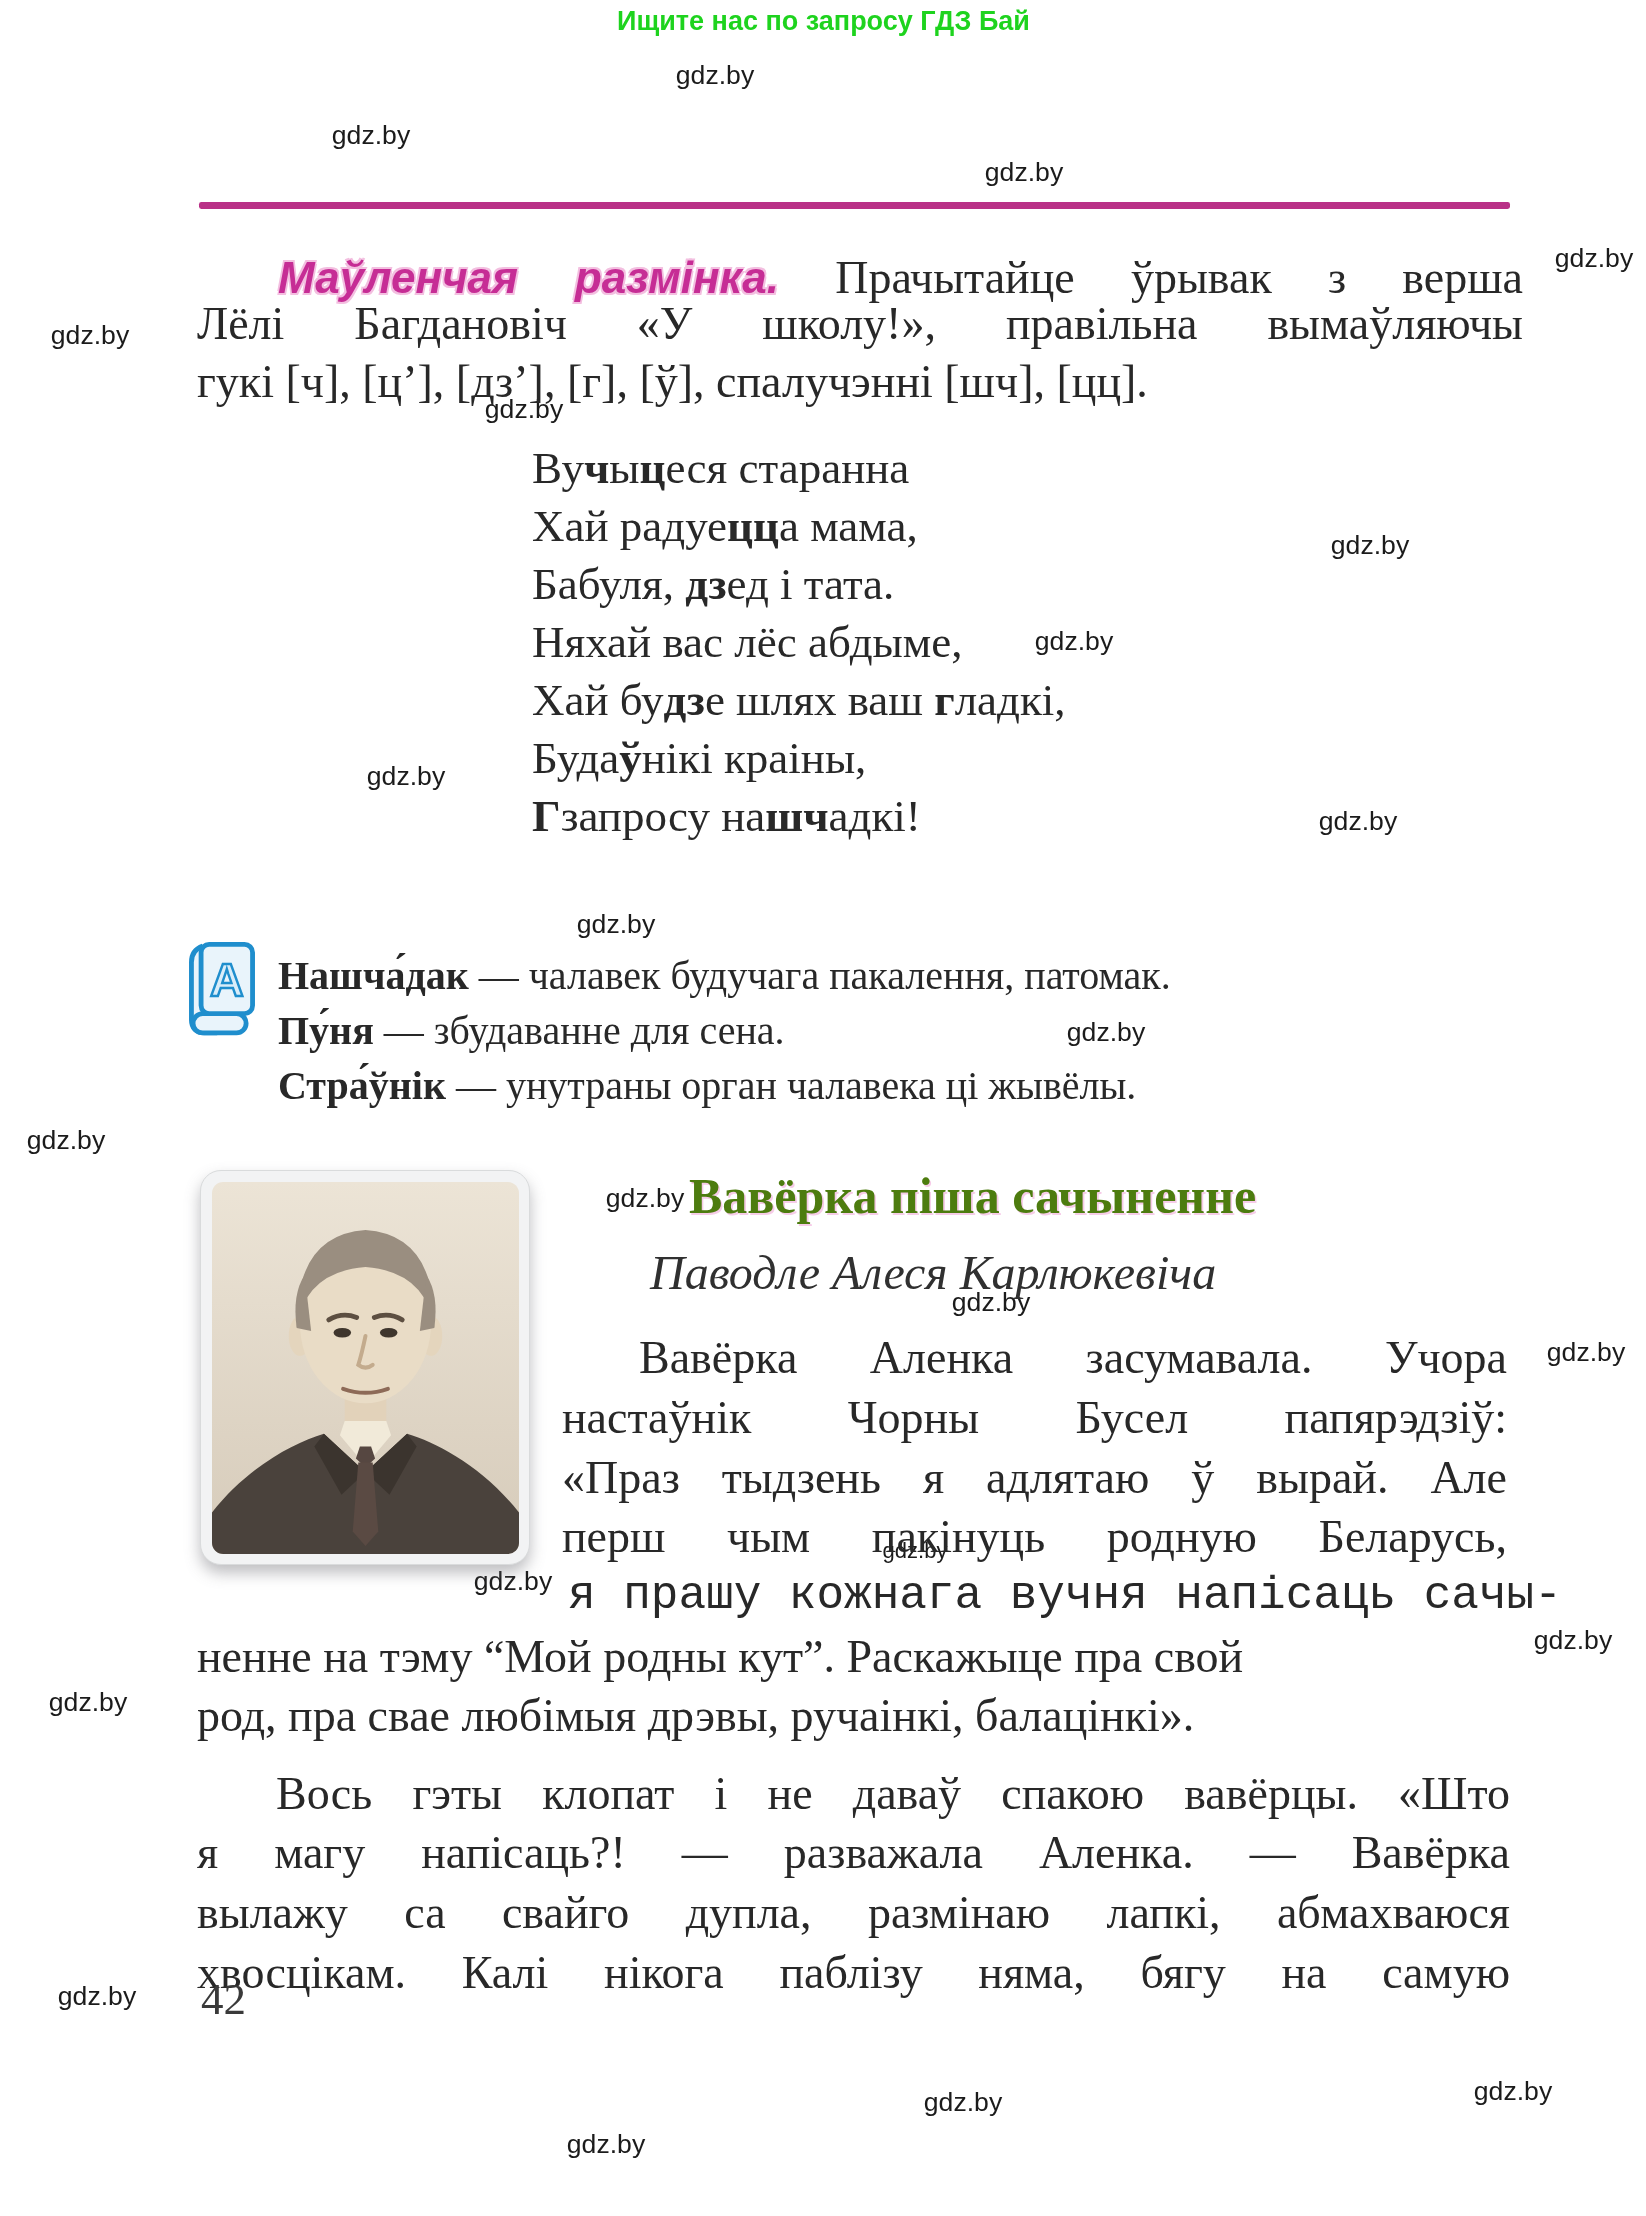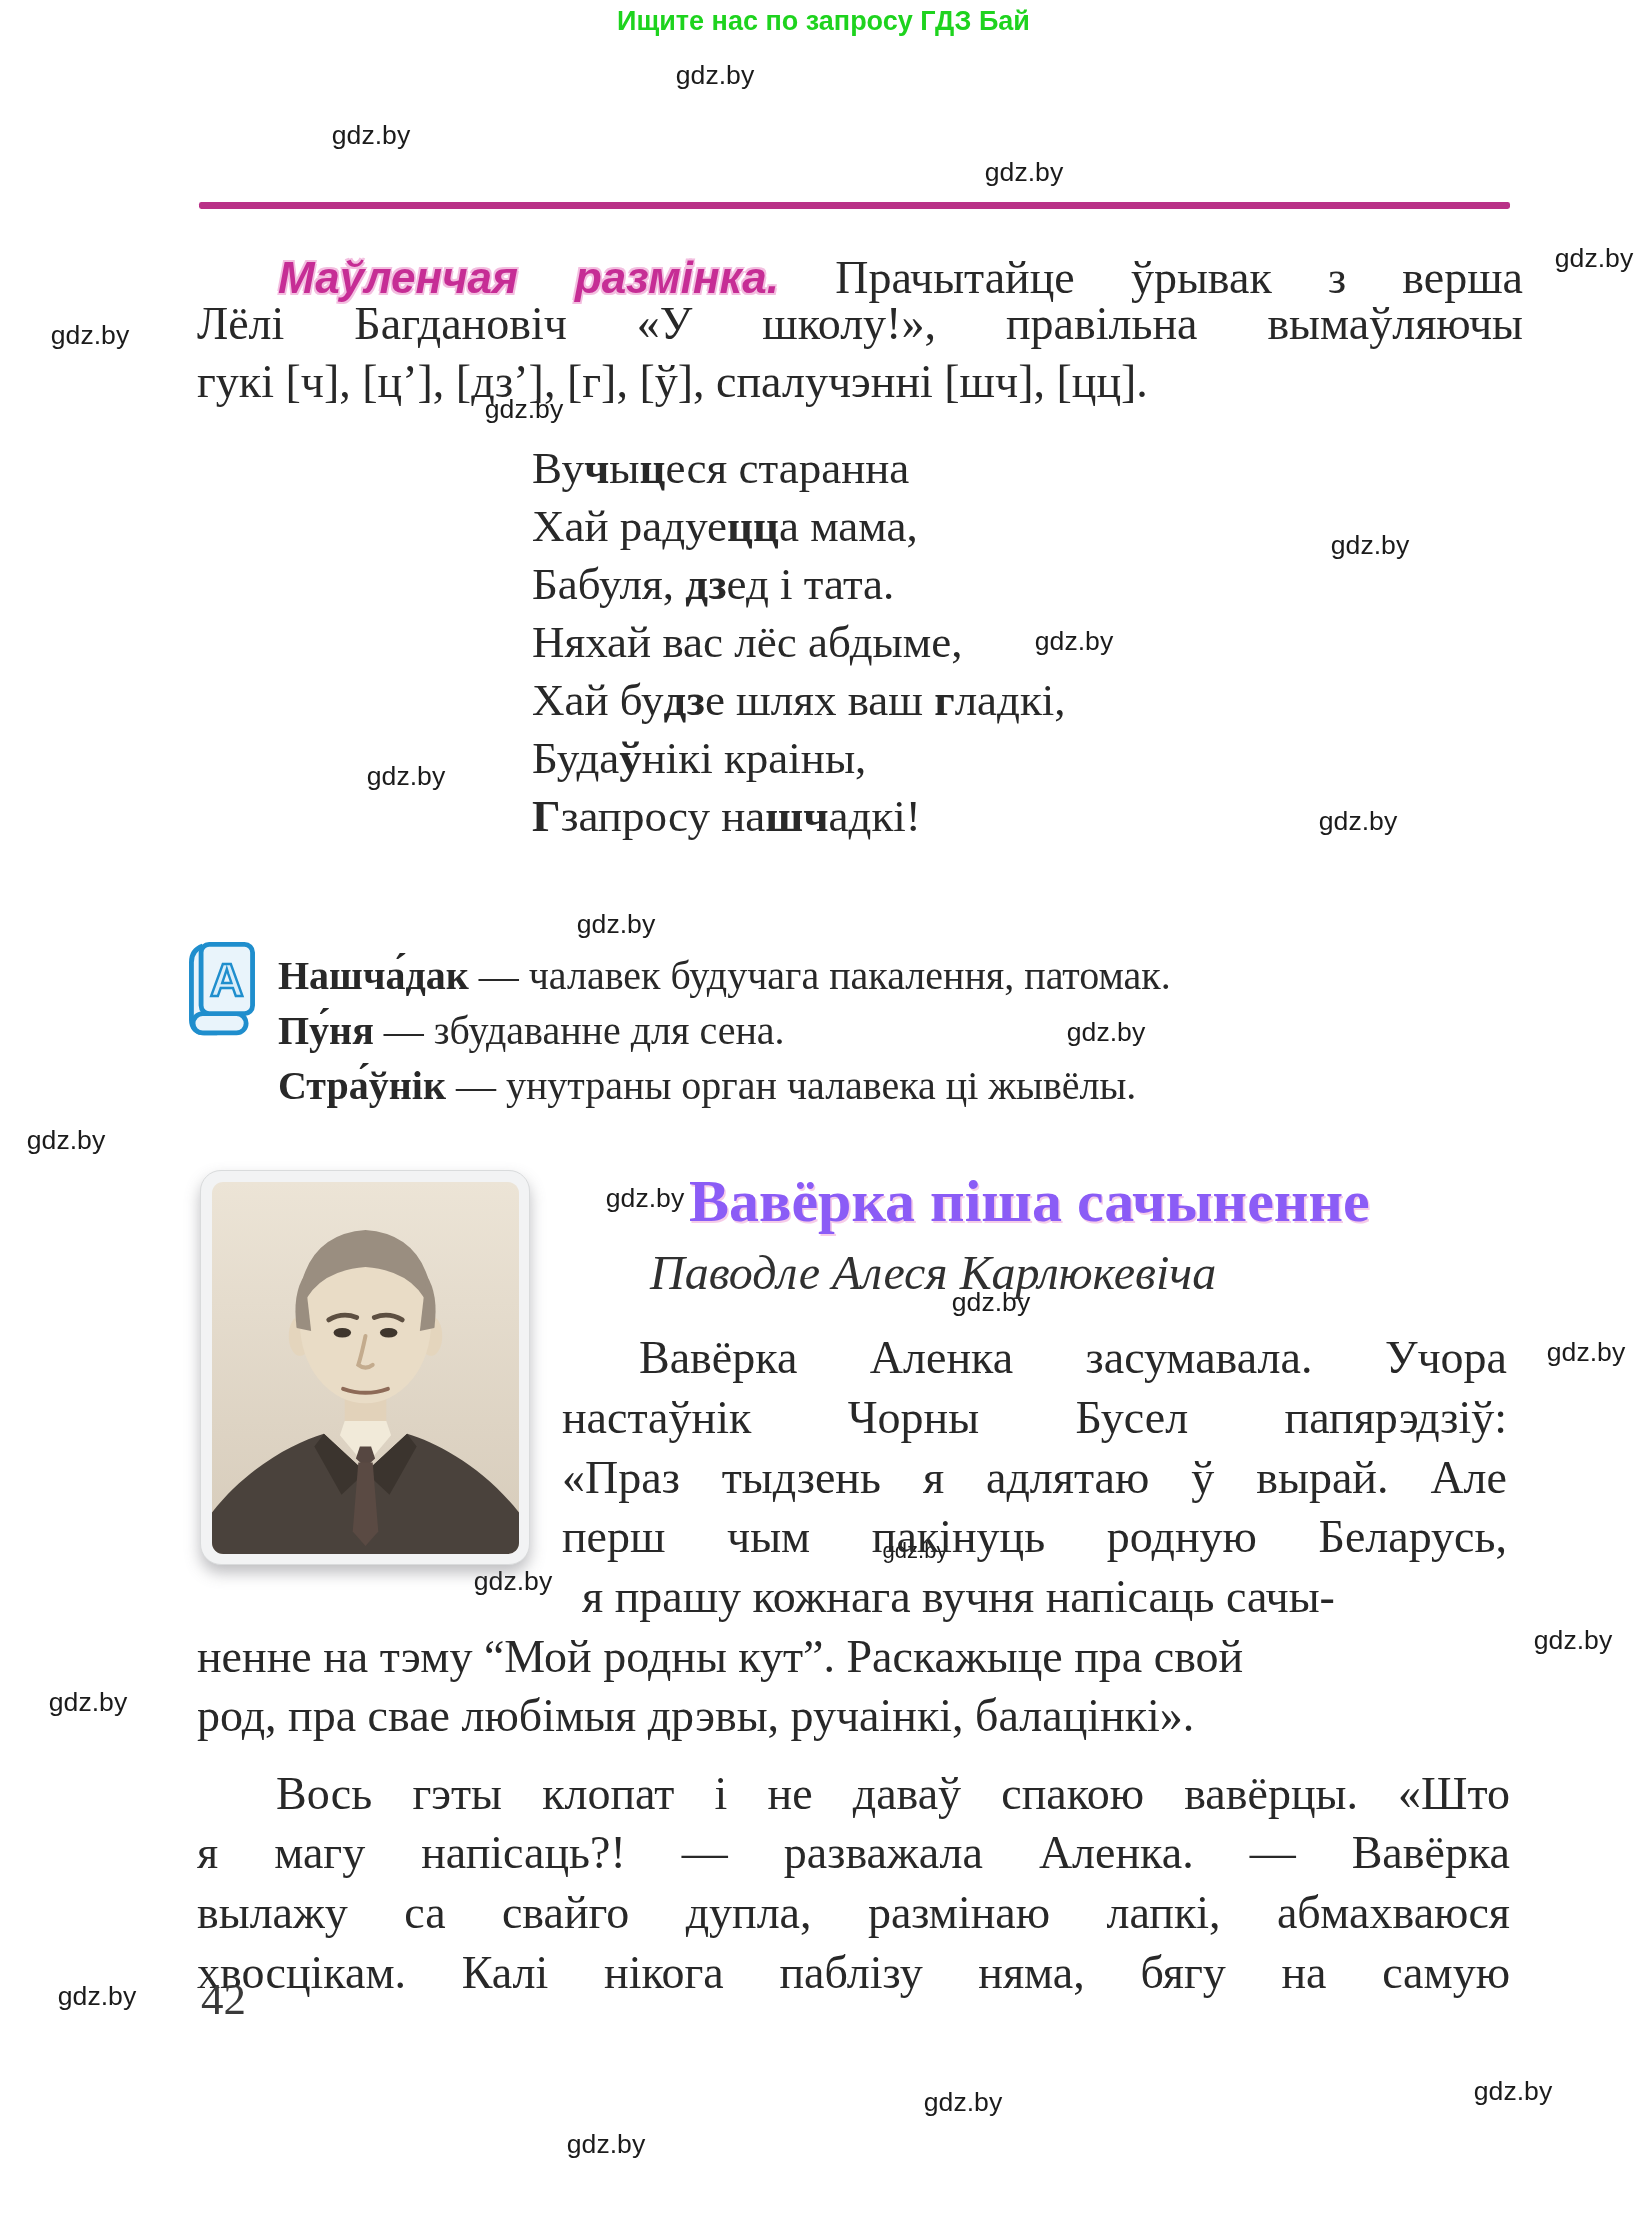--- a/index.html
+++ b/index.html
@@ -33,29 +33,29 @@
 
   .dict-icon{position:absolute;left:185px;top:941px;}
   .dict{position:absolute;left:278px;top:948px;}
   .dict-line{font-size:40px;line-height:55px;color:#282828;}
 
   .photo-frame{position:absolute;left:200px;top:1170px;width:330px;height:395px;box-sizing:border-box;
       padding:10.5px;background:#f2f3f4;border:0.8px solid #d9dbdc;border-radius:21px;
       box-shadow:0 8px 14.5px rgba(110,110,118,.45);}
   .photo-frame svg{display:block;width:100%;height:100%;border-radius:11.3px;}
 
-  .story-title{position:absolute;left:689px;top:1167px;font-size:60px;font-weight:bold;color:#8b5cf6;
+  .story-title{position:absolute;left:689px;top:1167px;font-size:50px;font-weight:bold;color:#4d7c0f;
       white-space:nowrap;text-shadow:1.6px 1.6px 0 #f6cce8;}
   .story-byline{position:absolute;left:650px;top:1245px;font-size:48px;font-style:italic;color:#303030;white-space:nowrap;}
 
   .p1l1{left:639px;top:1331px;width:868px;}
   .p1l2{left:562px;top:1391px;width:945px;}
   .p1l3{left:562px;top:1451px;width:945px;}
   .p1l4{left:562px;top:1510px;width:945px;}
-  .p1l5{left:582px;top:1570px;}
+  .p1l5{left:568px;top:1570px;font-family:Liberation Mono, monospace;}
   .p1l6{left:197px;top:1630px;}
   .p1l7{left:197px;top:1689px;}
   .p2l1{left:276px;top:1767px;width:1234px;}
   .p2l2{left:197px;top:1826px;width:1313px;}
   .p2l3{left:197px;top:1886px;width:1313px;}
   .p2l4{left:197px;top:1946px;width:1313px;}
 
   .page-number{position:absolute;left:201px;top:1973px;font-size:45px;color:#3a3a3a;}
   .footer-links{position:absolute;left:682px;top:2181px;font-family:"Liberation Sans",sans-serif;
       font-size:24px;color:#2946d2;white-space:nowrap;text-decoration:none;cursor:pointer;margin-top:47px;}

